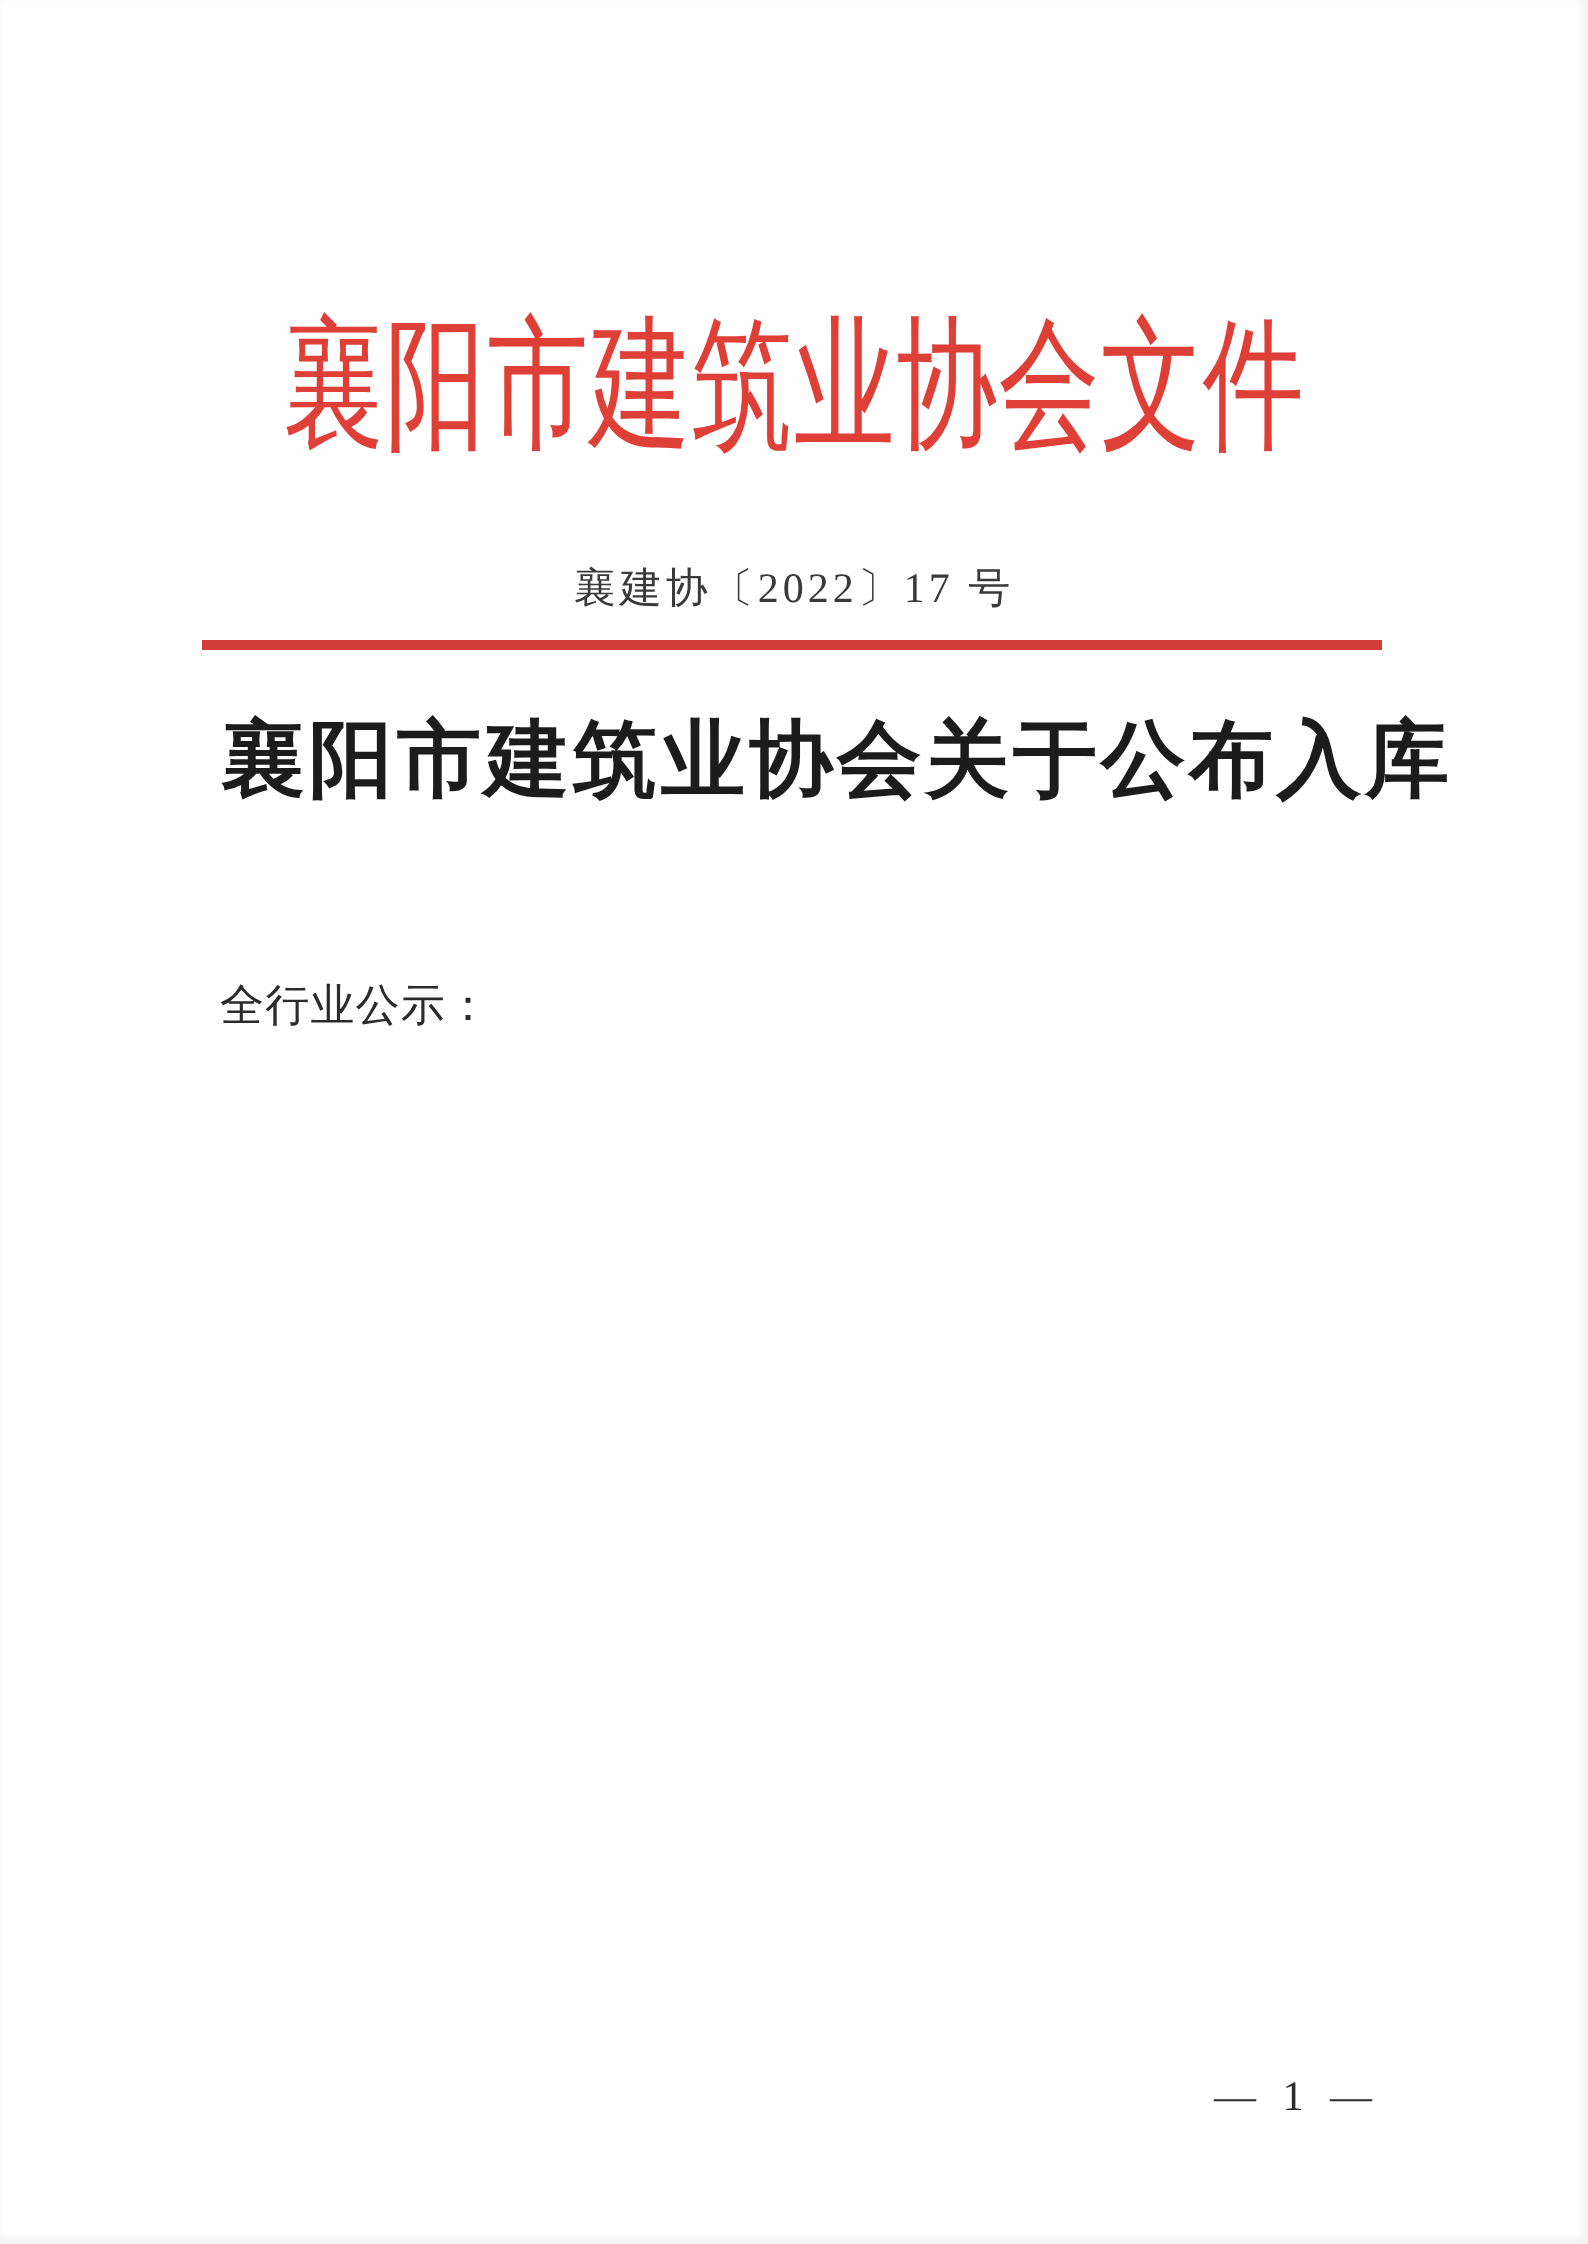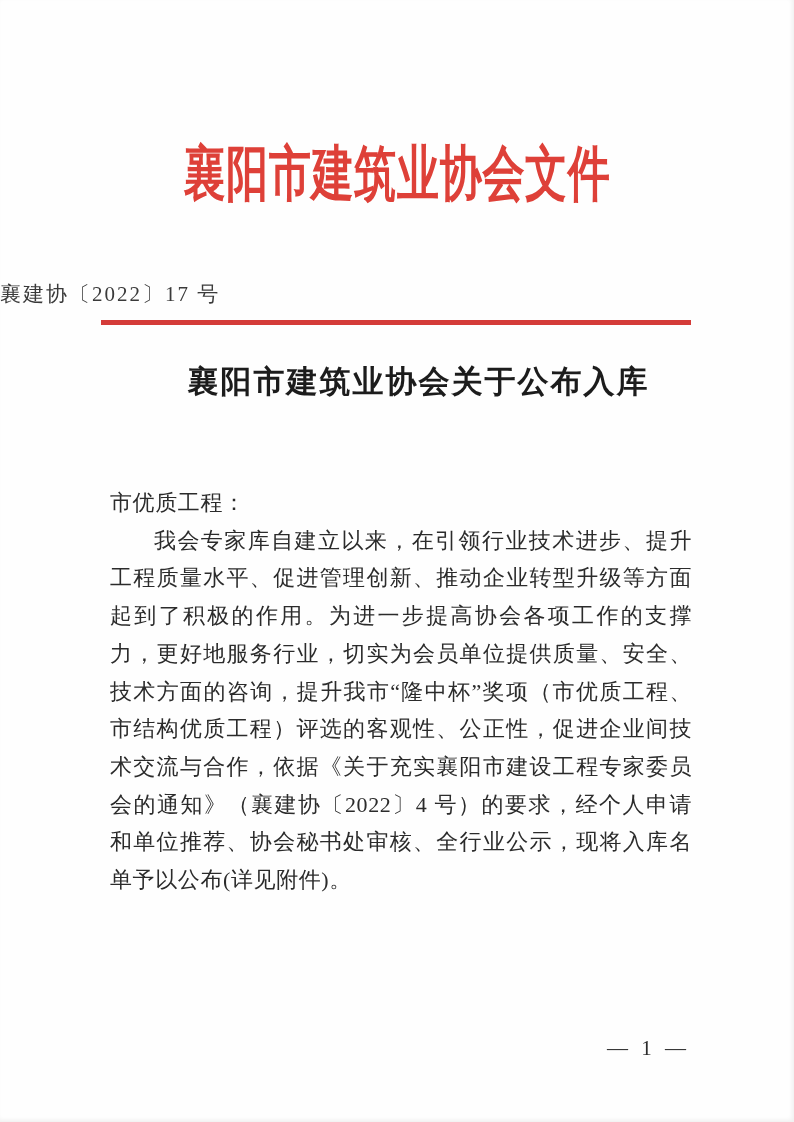--- a/index.html
+++ b/index.html
@@ -13,64 +13,64 @@
     position: relative;
     width: 794px;
     height: 1122px;
     background: #fefefe;
     overflow: hidden;
     box-shadow: inset -2px -2px 4px rgba(0,0,0,0.06);
   }
   
   .red-header {
     position: absolute;
-    top: 140px;
+    top: 152px;
     left: 0;
     width: 100%;
     text-align: center;
     color: #de4038;
-    font-size: 60px;
-    font-weight: bold;
+    font-size: 72px;
+    font-weight: normal;
     line-height: 1.15;
     white-space: nowrap;
   }
   .red-header .squeeze {
     display: inline-block;
     transform: scaleX(0.70);
     transform-origin: center;
     letter-spacing: 1px;
   }
   
   .doc-number {
     position: absolute;
     top: 280px;
     left: 0;
     width: 100%;
-    text-align: left;
+    text-align: center;
     font-size: 21px;
     color: #3a3a3a;
     letter-spacing: 2px;
   }
   
   .red-line {
     position: absolute;
     top: 320px;
     left: 101px;
     width: 590px;
     height: 5px;
     background: #d43c39;
   }
   
   .doc-title {
     position: absolute;
     top: 360px;
     left: 0;
     width: 100%;
     text-align: center;
-    font-size: 31px;
+    font-size: 42px;
     font-weight: bold;
     color: #1c1c1c;
     line-height: 43px;
     letter-spacing: 2px;
     padding-left: 43px;
   }
   .doc-title span { display: block; }
   
   .doc-body {
     position: absolute;
@@ -106,19 +106,18 @@
 
   <div class="doc-number">襄建协〔2022〕17 号</div>
 
   <div class="red-line"></div>
 
   <div class="doc-title">
     <span>襄阳市建筑业协会关于公布入库</span>
   </div>
 
   <div class="doc-body">
-    <p>市优质工程：</p>
-    <p class="indent">我会专家库自建立以来，在引领行业技术进步、提升工程质量水平、促进管理创新、推动企业转型升级等方面起到了积极的作用。为进一步提高协会各项工作的支撑力，更好地服务行业，切实为会员单位提供质量、安全、技术方面的咨询，提升我市“隆中杯”奖项（市优质工程、市结构优质工程）评选的客观性、公正性，促进企业间技术交流与合作，依据《关于充实襄阳市建设工程专家委员会的通知》（襄建协〔2022〕4 号）的要求，经个人申请和单位推荐、协会秘书处审核、全行业公示，现将入库名单予以公布(详见附件)。</p>
+    <p>全行业公示：</p>
   </div>
 
   <div class="page-number">— 1 —</div>
 
 </div>
 
 </body></html>

